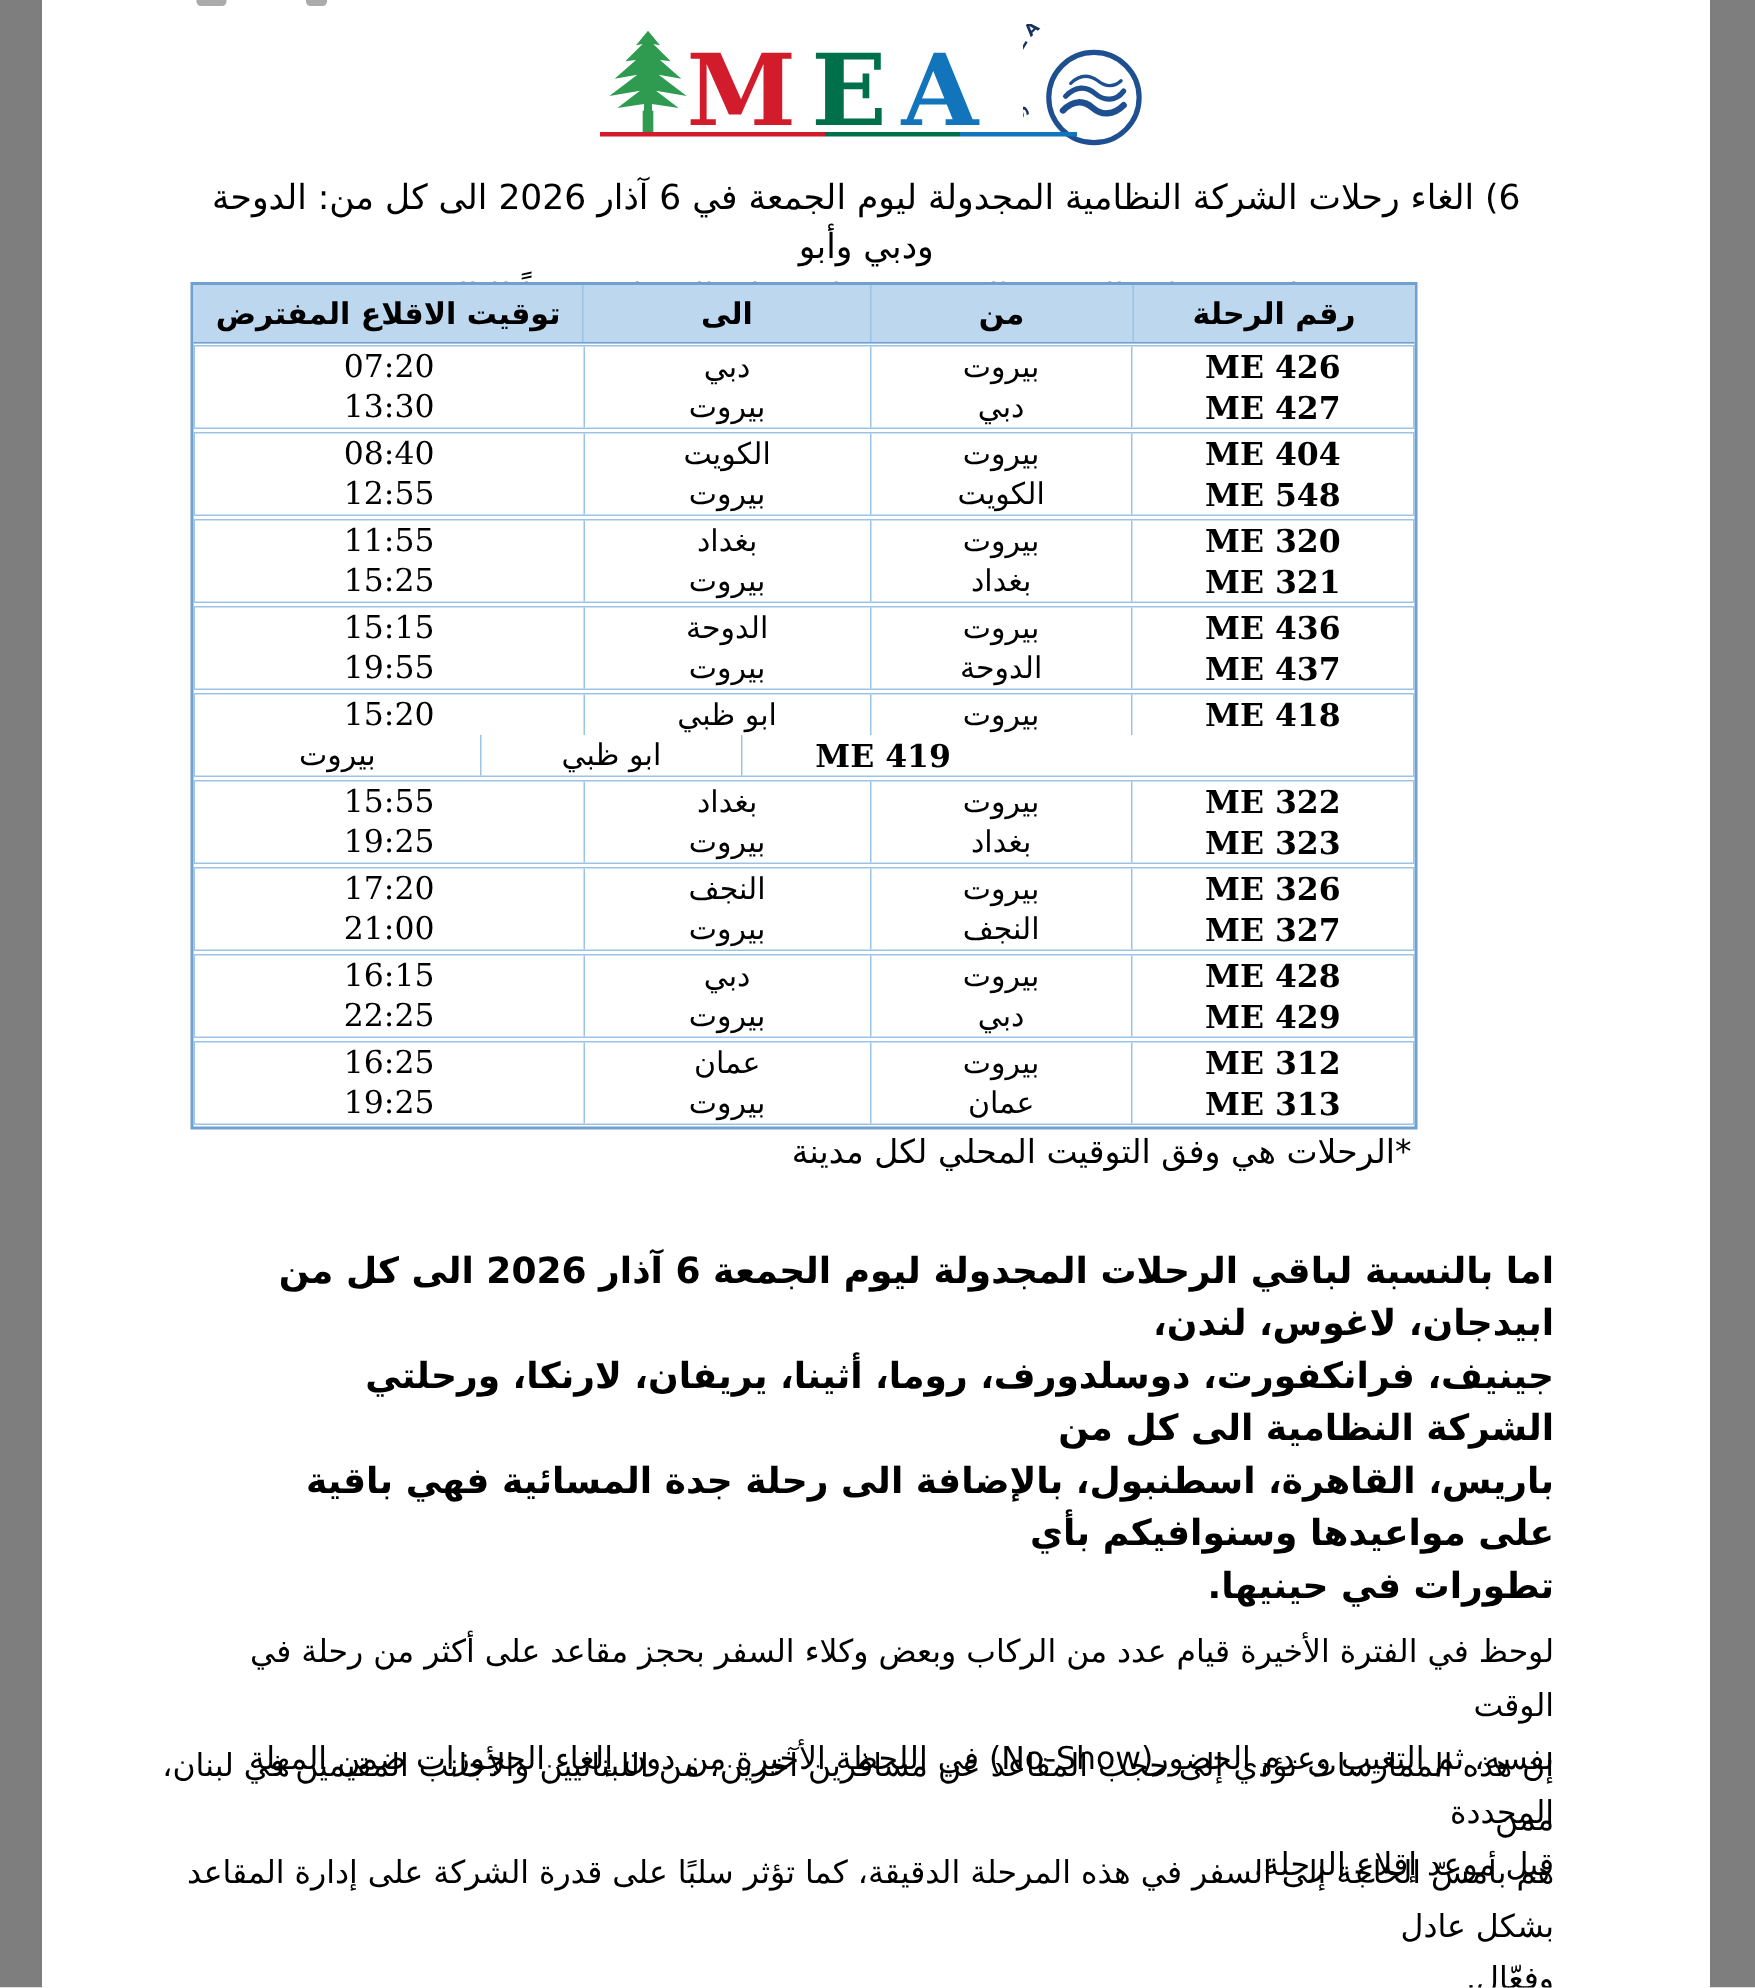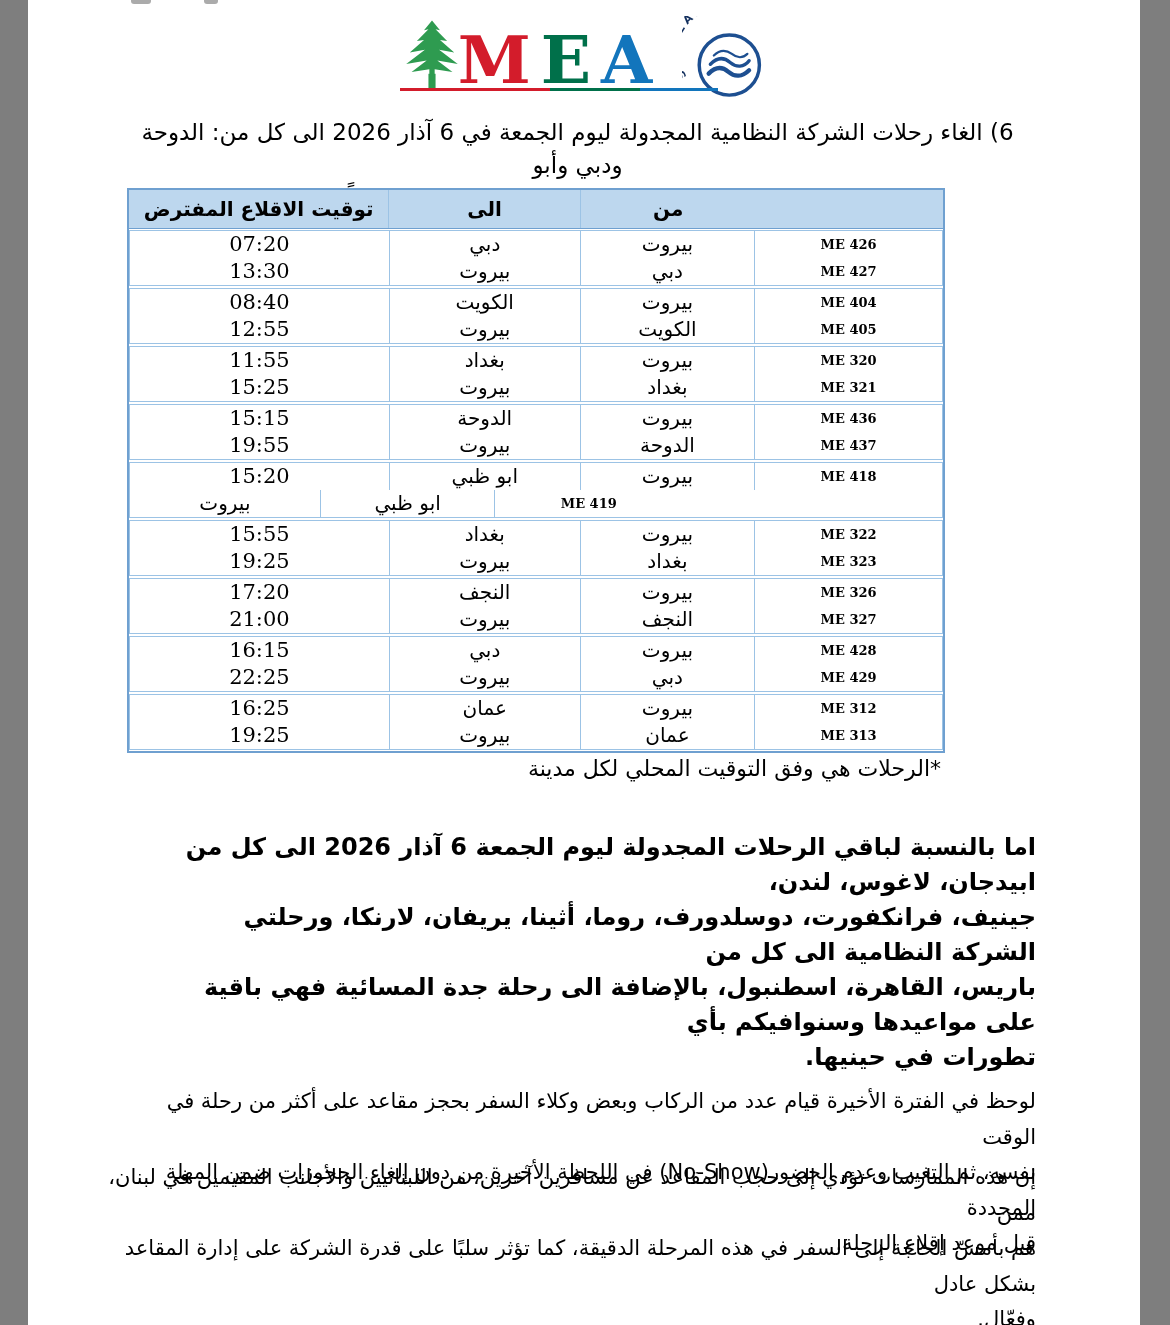--- a/index.html
+++ b/index.html
@@ -50,21 +50,21 @@
   .c-to{width:23.5%;}
   .c-from{width:21.5%;}
   .c-flight{width:23%;}
   .tcell + .tcell{border-left:0;}
   .tcell:not(:last-child){border-right:1px solid var(--table-border,#9CC3E5);}
   .tgroup{border:1px solid var(--table-border,#9CC3E5);margin:0 0 2px 0;}
   .tgroup:first-child{margin-top:1px;}
   .tgroup:last-child{margin-bottom:1px;}
   .tgroup .tcell{font-size:20px;line-height:27px;height:27px;}
   .tgroup .c-time{font-family:"DejaVu Serif","Liberation Serif",serif;font-size:21px;}
-  .tgroup .c-flight{font-family:"DejaVu Serif","Liberation Serif",serif;font-weight:bold;font-size:13px;}
+  .tgroup .c-flight{font-family:"DejaVu Serif","Liberation Serif",serif;font-weight:bold;font-size:21px;}
 
   .footnote{position:absolute;top:756px;left:99px;width:814px;text-align:right;
     font-size:22px;direction:rtl;}
 
   
   .bold-para{position:absolute;top:830px;left:142px;width:866px;direction:rtl;text-align:right;
     font-weight:bold;font-size:24px;line-height:35px;white-space:pre-line;}
   .noshow-heading{position:absolute;top:1004px;left:80px;width:928px;direction:rtl;text-align:right;
     font-weight:bold;font-size:22px;text-decoration:underline;text-underline-offset:5px;}
   .para{position:absolute;left:80px;width:928px;direction:rtl;text-align:right;
@@ -118,20 +118,21 @@
   </div>
 
   <div class="intro">6) الغاء رحلات الشركة النظامية المجدولة ليوم الجمعة في 6 آذار 2026 الى كل من: الدوحة ودبي وأبو
 ظبي وبغداد والنجف والكويت ورحلة عمان المسائية وفقاً للتالي:</div>
 
   <div class="ftable">
     <div class="trow thead">
       <div class="tcell c-time">توقيت الاقلاع المفترض</div>
       <div class="tcell c-to">الى</div>
       <div class="tcell c-from">من</div>
+      <div class="tcell c-flight">رقم الرحلة</div>
     </div>
     <div id="tbody">
         <div class="tgroup">
           <div class="trow">
             <div class="tcell c-time">07:20</div>
             <div class="tcell c-to">دبي</div>
             <div class="tcell c-from">بيروت</div>
             <div class="tcell c-flight">ME 426</div>
           </div>
           <div class="trow">
@@ -145,21 +146,21 @@
           <div class="trow">
             <div class="tcell c-time">08:40</div>
             <div class="tcell c-to">الكويت</div>
             <div class="tcell c-from">بيروت</div>
             <div class="tcell c-flight">ME 404</div>
           </div>
           <div class="trow">
             <div class="tcell c-time">12:55</div>
             <div class="tcell c-to">بيروت</div>
             <div class="tcell c-from">الكويت</div>
-            <div class="tcell c-flight">ME 405</div>
+            <div class="tcell c-flight">ME 548</div>
           </div>
         </div>
         <div class="tgroup">
           <div class="trow">
             <div class="tcell c-time">11:55</div>
             <div class="tcell c-to">بغداد</div>
             <div class="tcell c-from">بيروت</div>
             <div class="tcell c-flight">ME 320</div>
           </div>
           <div class="trow">

